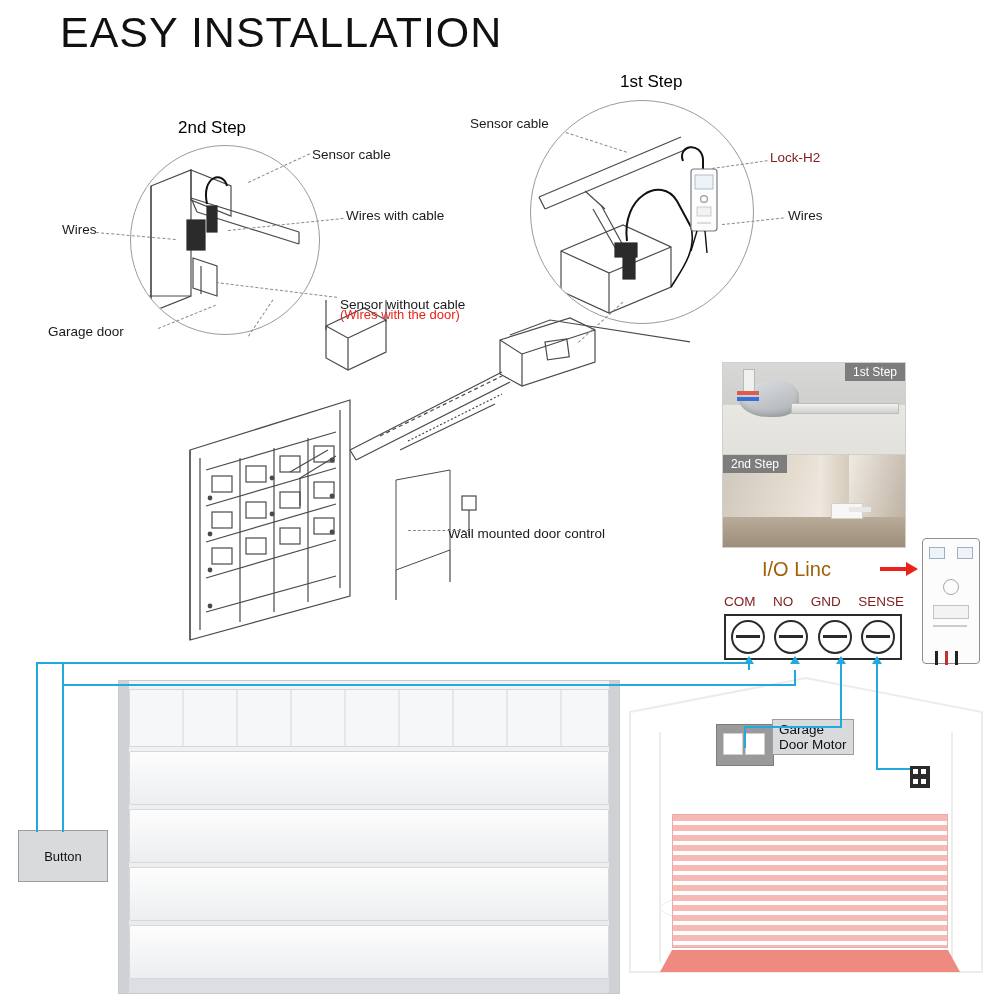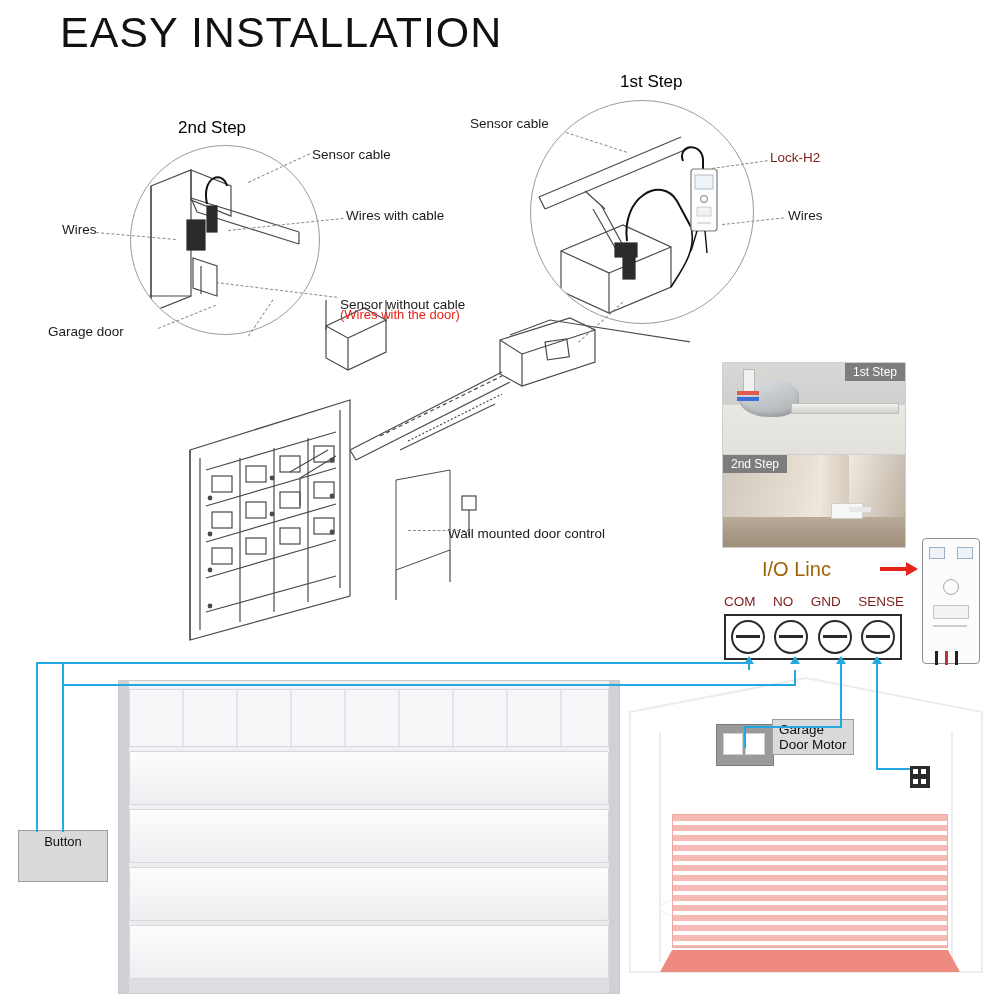--- a/index.html
+++ b/index.html
@@ -382,21 +382,21 @@
     <div style="position:absolute;left:11px;top:3px;width:5px;height:5px;background:#fff;"></div>
     <div style="position:absolute;left:3px;top:13px;width:5px;height:5px;background:#fff;"></div>
     <div style="position:absolute;left:11px;top:13px;width:5px;height:5px;background:#fff;"></div>
   </div>
 
   <div class="beam-door" style="left:52px; top:142px; width:274px; height:132px;"></div>
   <div class="abs" style="left:40px; top:278px; width:300px; height:22px; background:#ef8a80;
               clip-path:polygon(4% 0,96% 0,100% 100%,0% 100%);"></div>
 </div>
 
-<div class="abs boxlbl" style="left:18px; top:830px; width:74px; height:44px; display:flex; justify-content:center;">
+<div class="abs boxlbl" style="left:18px; top:830px; width:74px; height:44px; display:flex; align-items:center; justify-content:center;">
   <span>Button</span>
 </div>
 
 <div class="wire" style="left:36px; top:662px; width:2px; height:170px;"></div>
 <div class="wire" style="left:62px; top:662px; width:2px; height:170px;"></div>
 <div class="wire" style="left:36px; top:662px; width:714px; height:2px;"></div>
 <div class="wire" style="left:62px; top:684px; width:734px; height:2px;"></div>
 <div class="wire" style="left:748px; top:662px; width:2px; height:8px;"></div>
 <div class="wire" style="left:794px; top:670px; width:2px; height:16px;"></div>
 <div class="arrowU" style="left:744px; top:656px;"></div>

